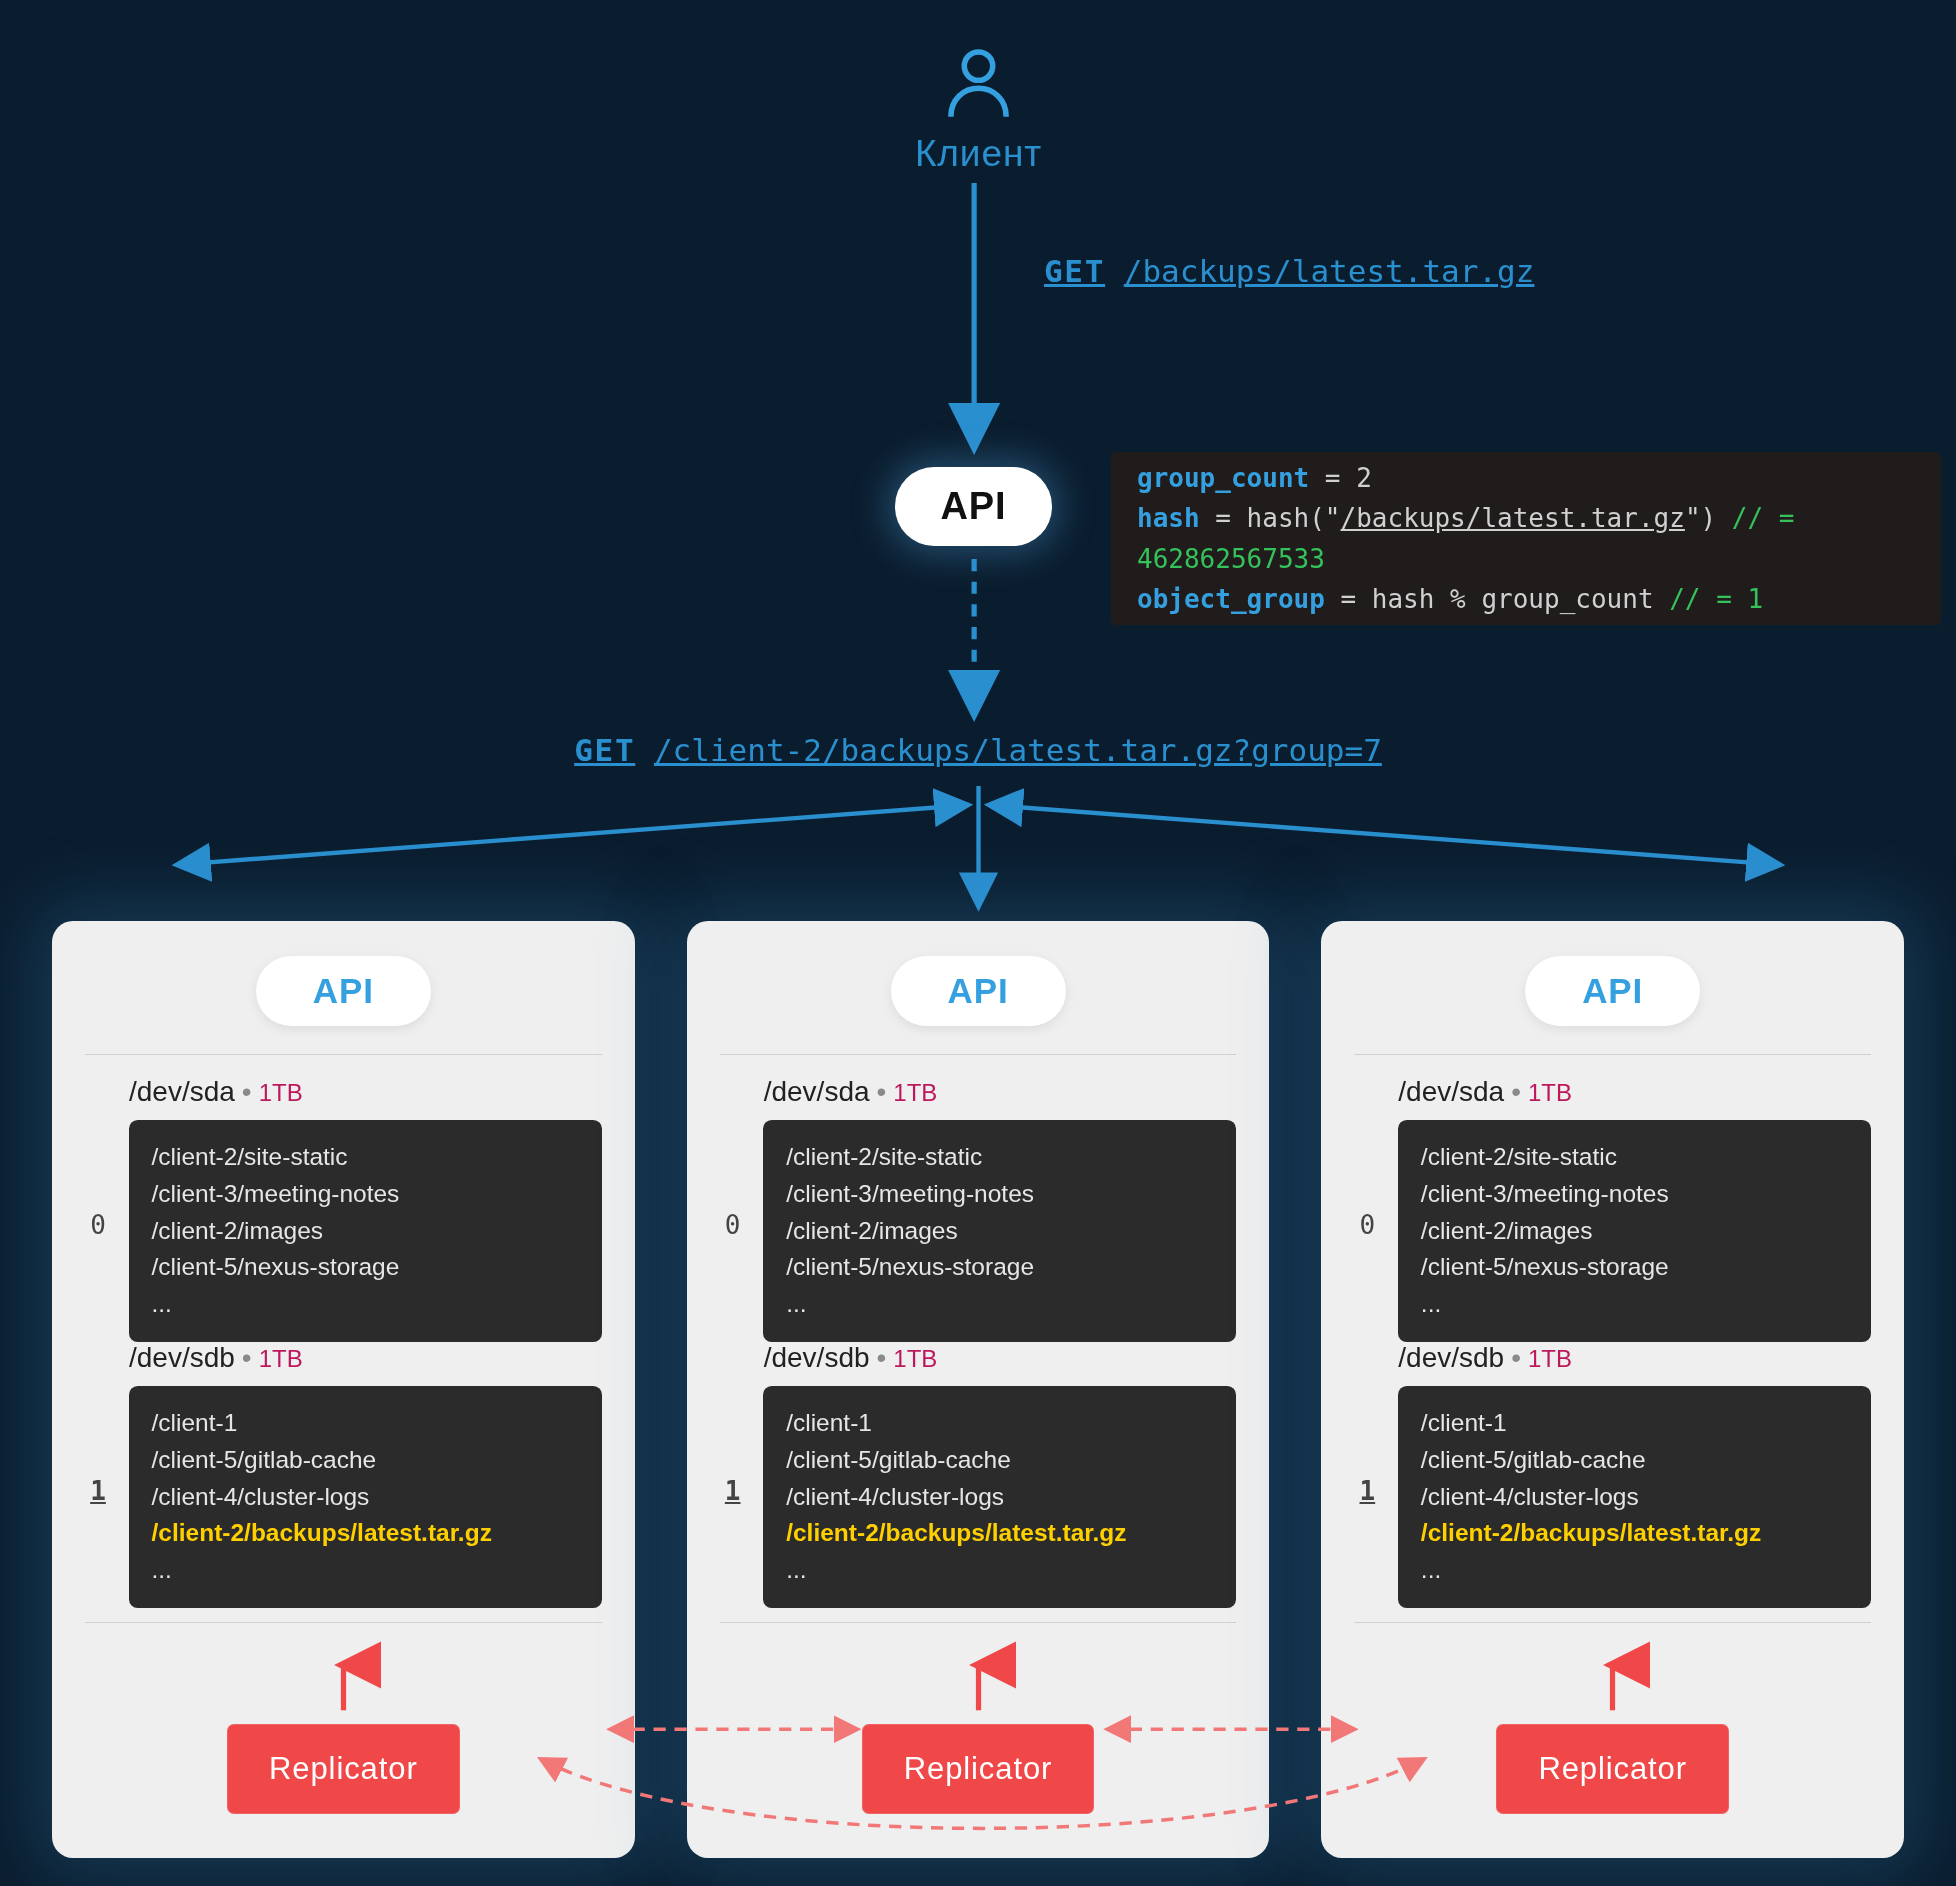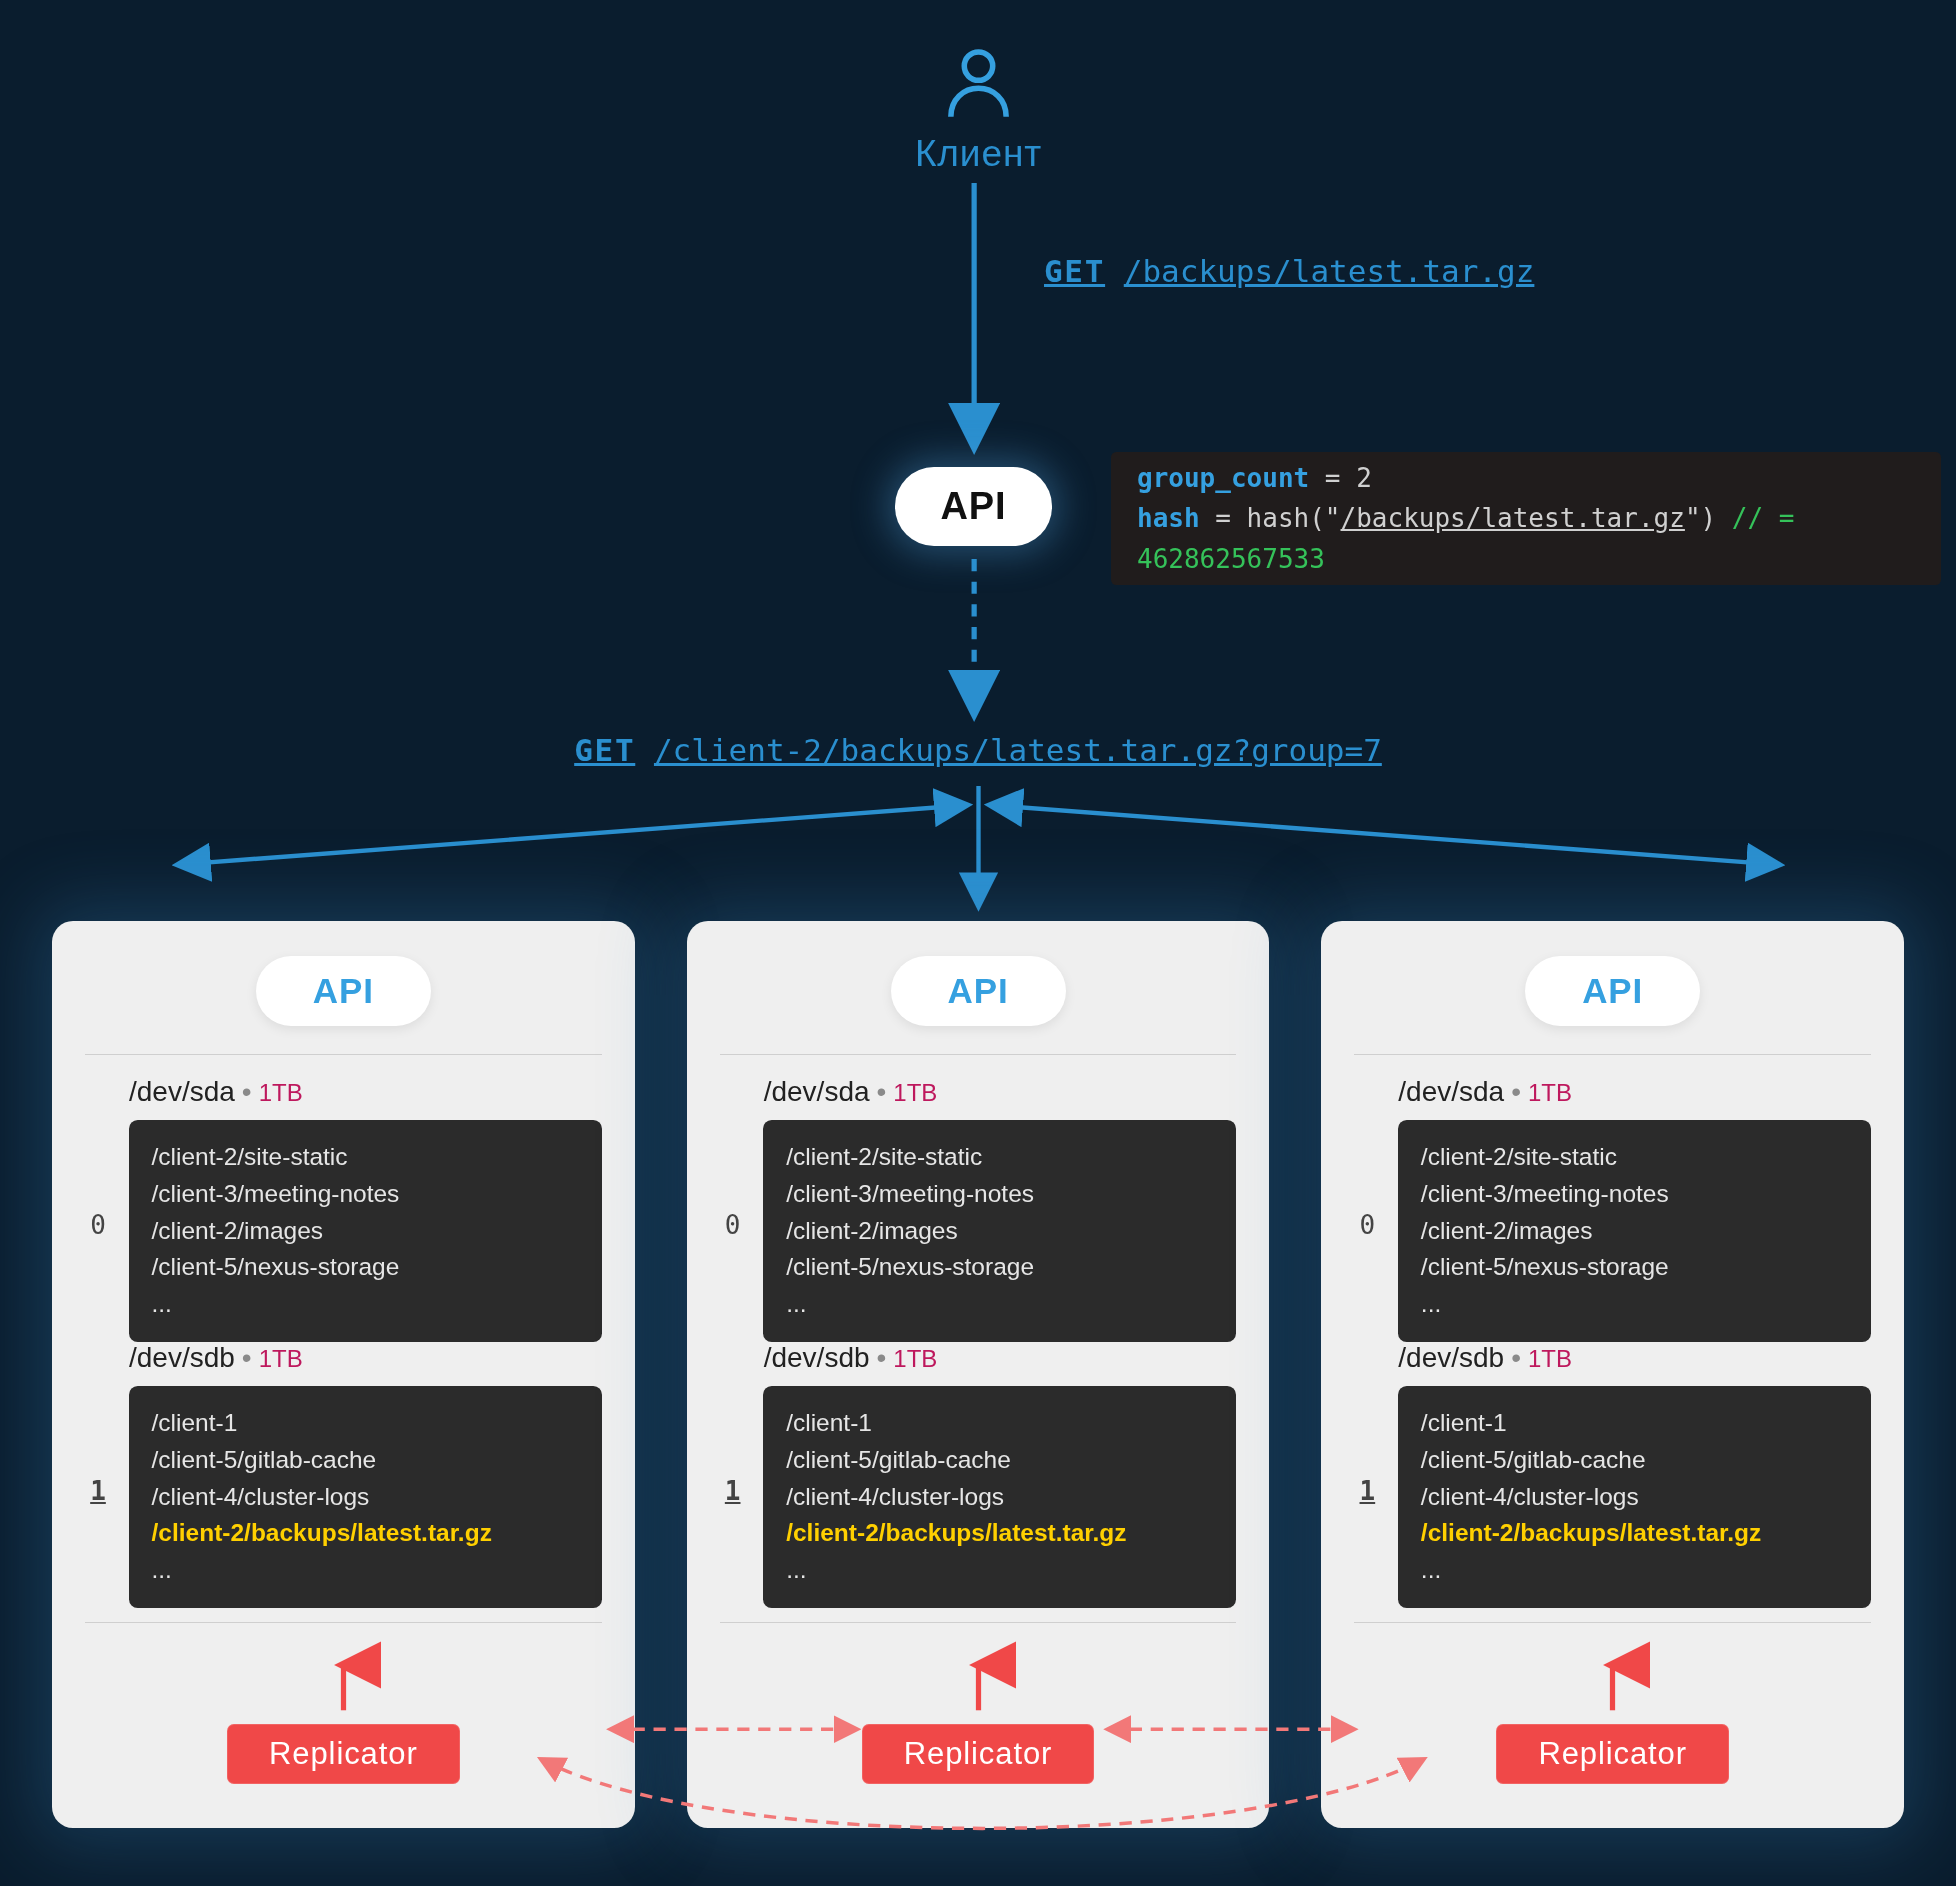--- a/index.html
+++ b/index.html
@@ -107,21 +107,21 @@
     font-family:-apple-system,sans-serif;
   }
   .blk .hit{color:var(--gold);font-weight:700;}
   .disk-side{display:flex;align-items:center;gap:17.5px;}
   .disk-side .idx{flex:0 0 26px;}
   .disk-side .body{flex:1;}
 
   .rep-wrap{margin-top:35px;text-align:center;}
   .rep-btn{
     display:inline-block;background:var(--red);color:#fff;
-    font-size:31px;letter-spacing:0.9px;padding:12px 42px;border-radius:7px;
+    font-size:31px;letter-spacing:0.9px;padding:27px 42px;border-radius:7px;
     box-shadow:0 0 0 0.9px rgba(255,255,255,.15) inset;
   }
 </style>
 </head>
 <body>
 
 <div class="canvas">
 
   <div class="client-wrap">
     <div class="client-icon">
@@ -150,20 +150,23 @@
   <div class="api-gateway">
     <span>API</span>
   </div>
 
   <div class="code-box">
     <div>
       <span class="kw">group_count</span><span> = 2</span>
     </div>
     <div>
       <span class="kw">hash</span><span> = hash("</span><span class="u">/backups/latest.tar.gz</span><span>") </span><span class="cm">// = 462862567533</span>
+    </div>
+    <div>
+      <span class="kw">object_group</span><span> = hash % group_count  </span><span class="cm">// = 1</span>
     </div>
   </div>
 
   <svg class="layer" style="left:961px;top:559px" width="35" height="170" viewBox="0 0 40 195">
     <defs>
         <marker id="ahb2" viewBox="0 0 10 10" refX="8" refY="5" markerWidth="10" markerHeight="10" orient="auto">
           <path d="M0 0L10 5L0 10z" fill="#2a8fcf"></path>
         </marker>
       </defs>
     <line x1="15" y1="0" x2="15" y2="175" stroke="#2a8fcf" stroke-width="6" stroke-dasharray="14 12" marker-end="url(#ahb2)"></line>

